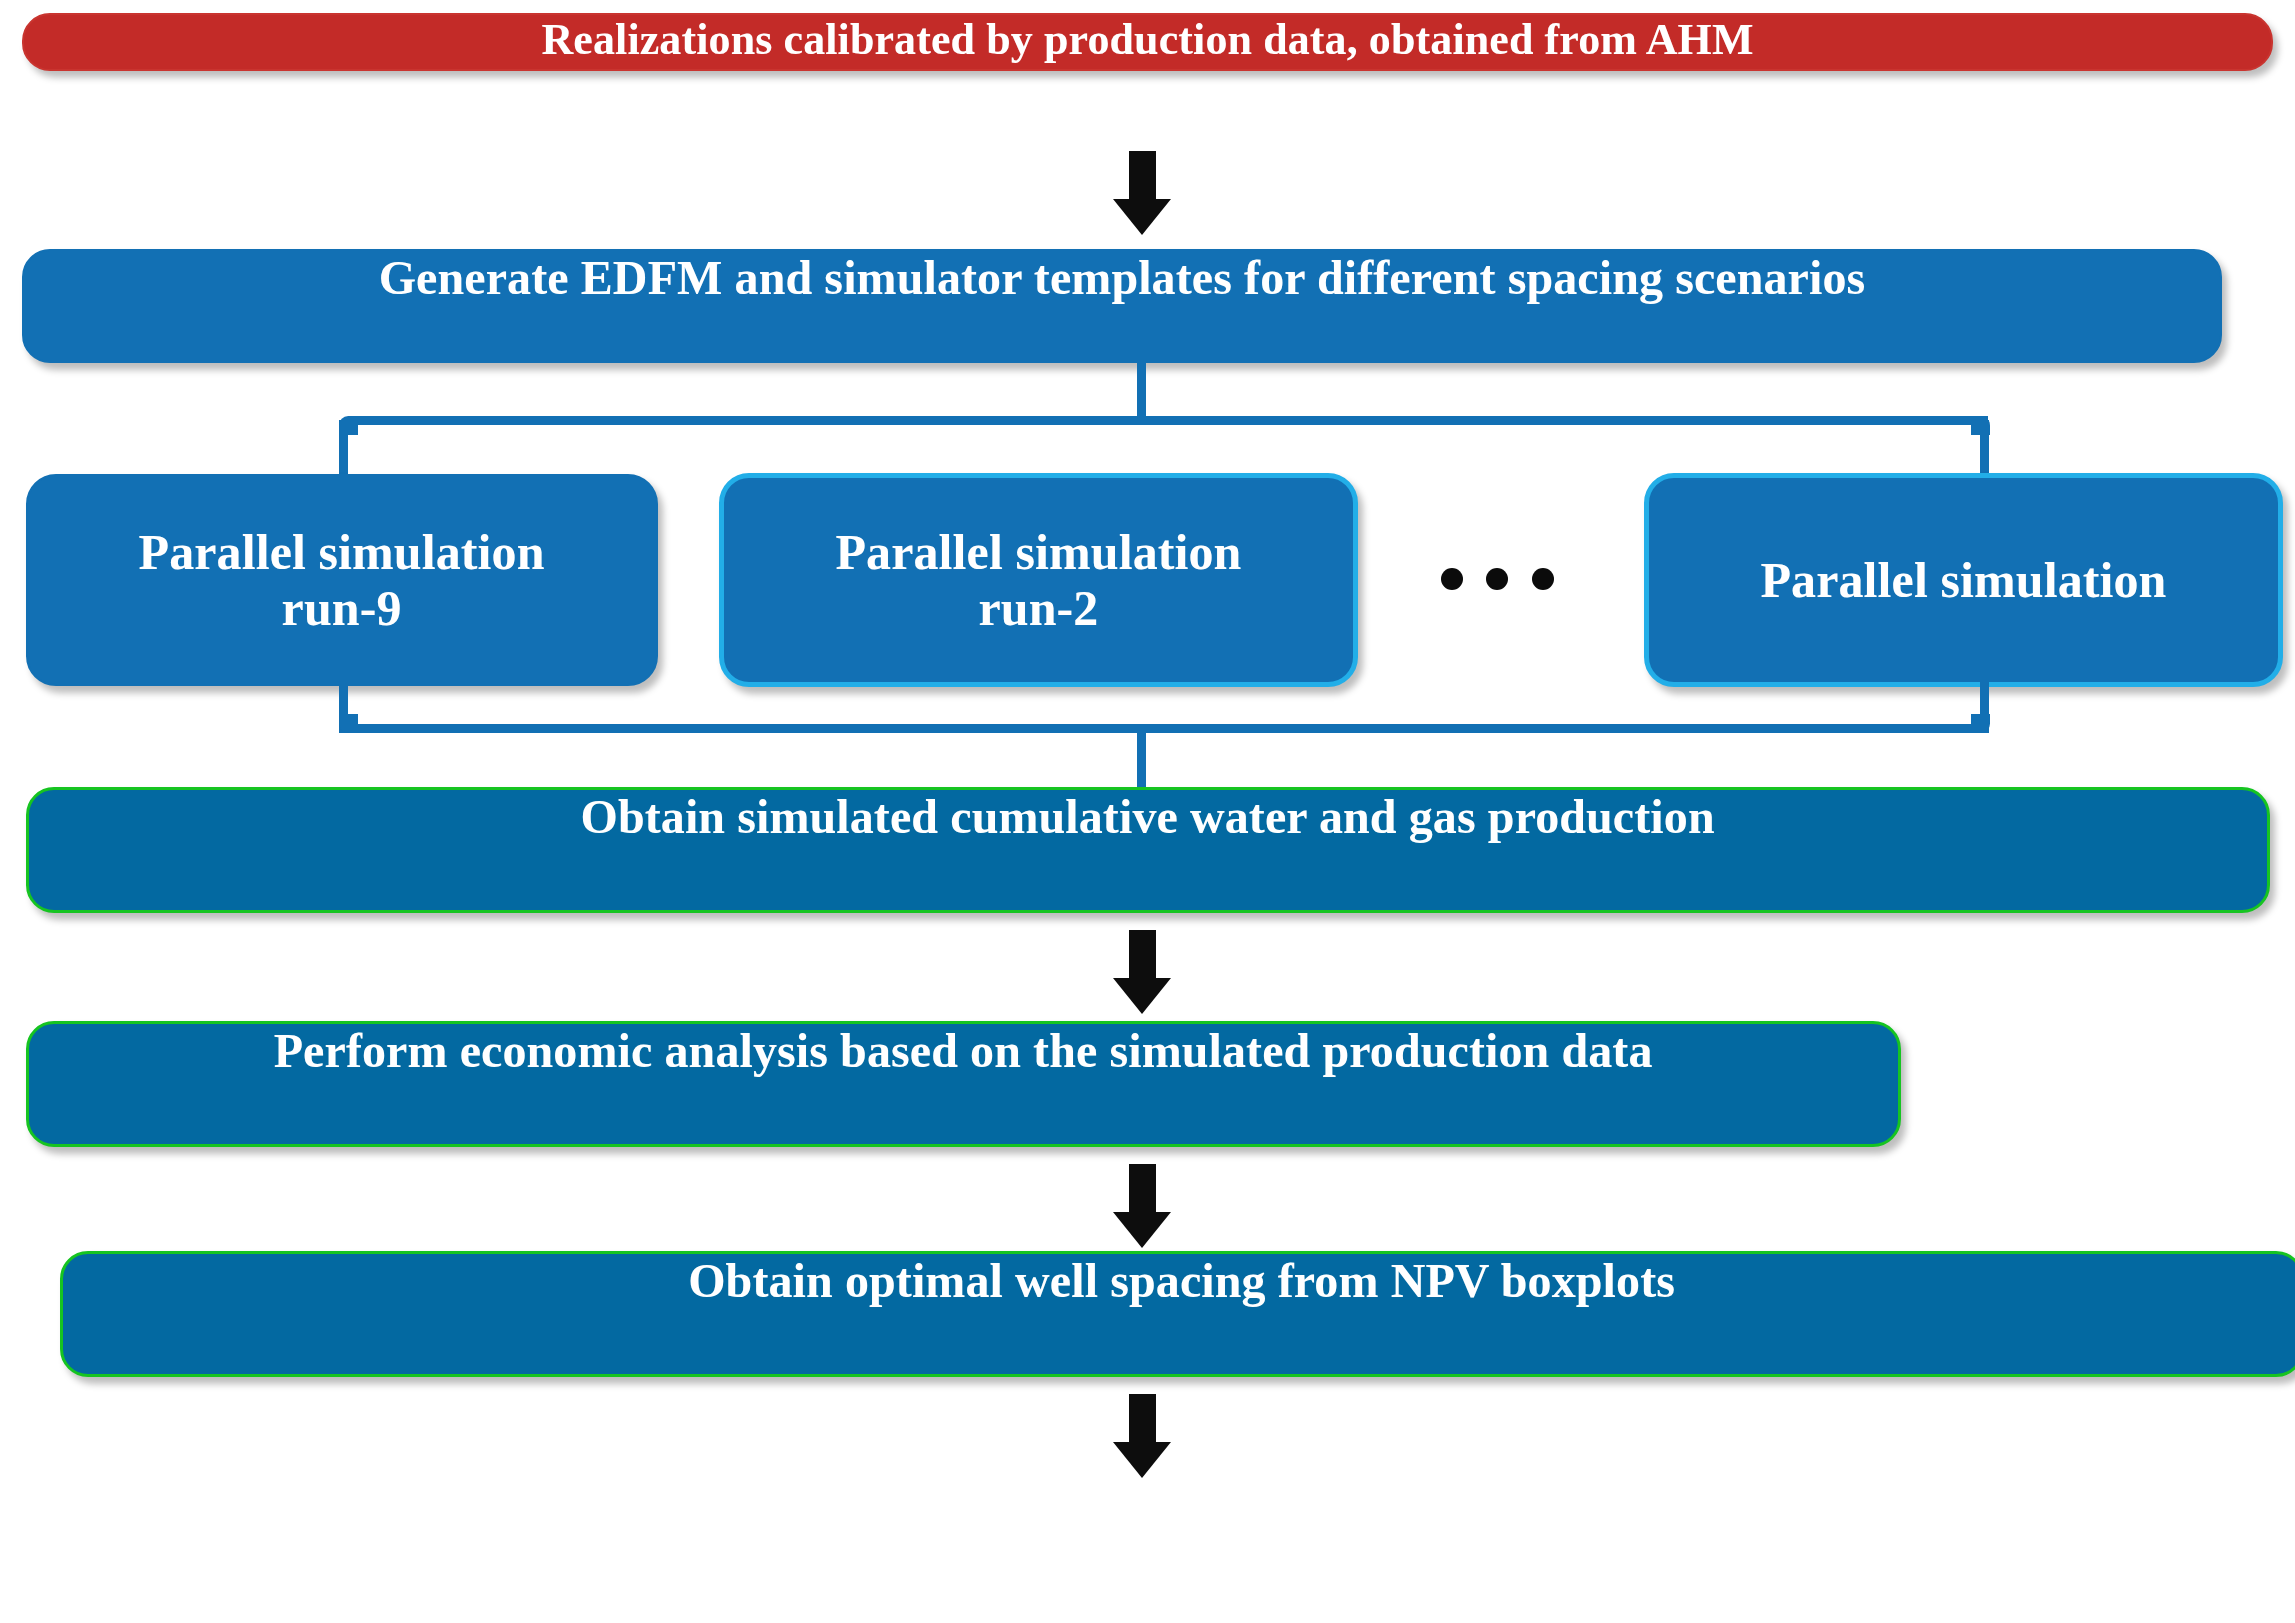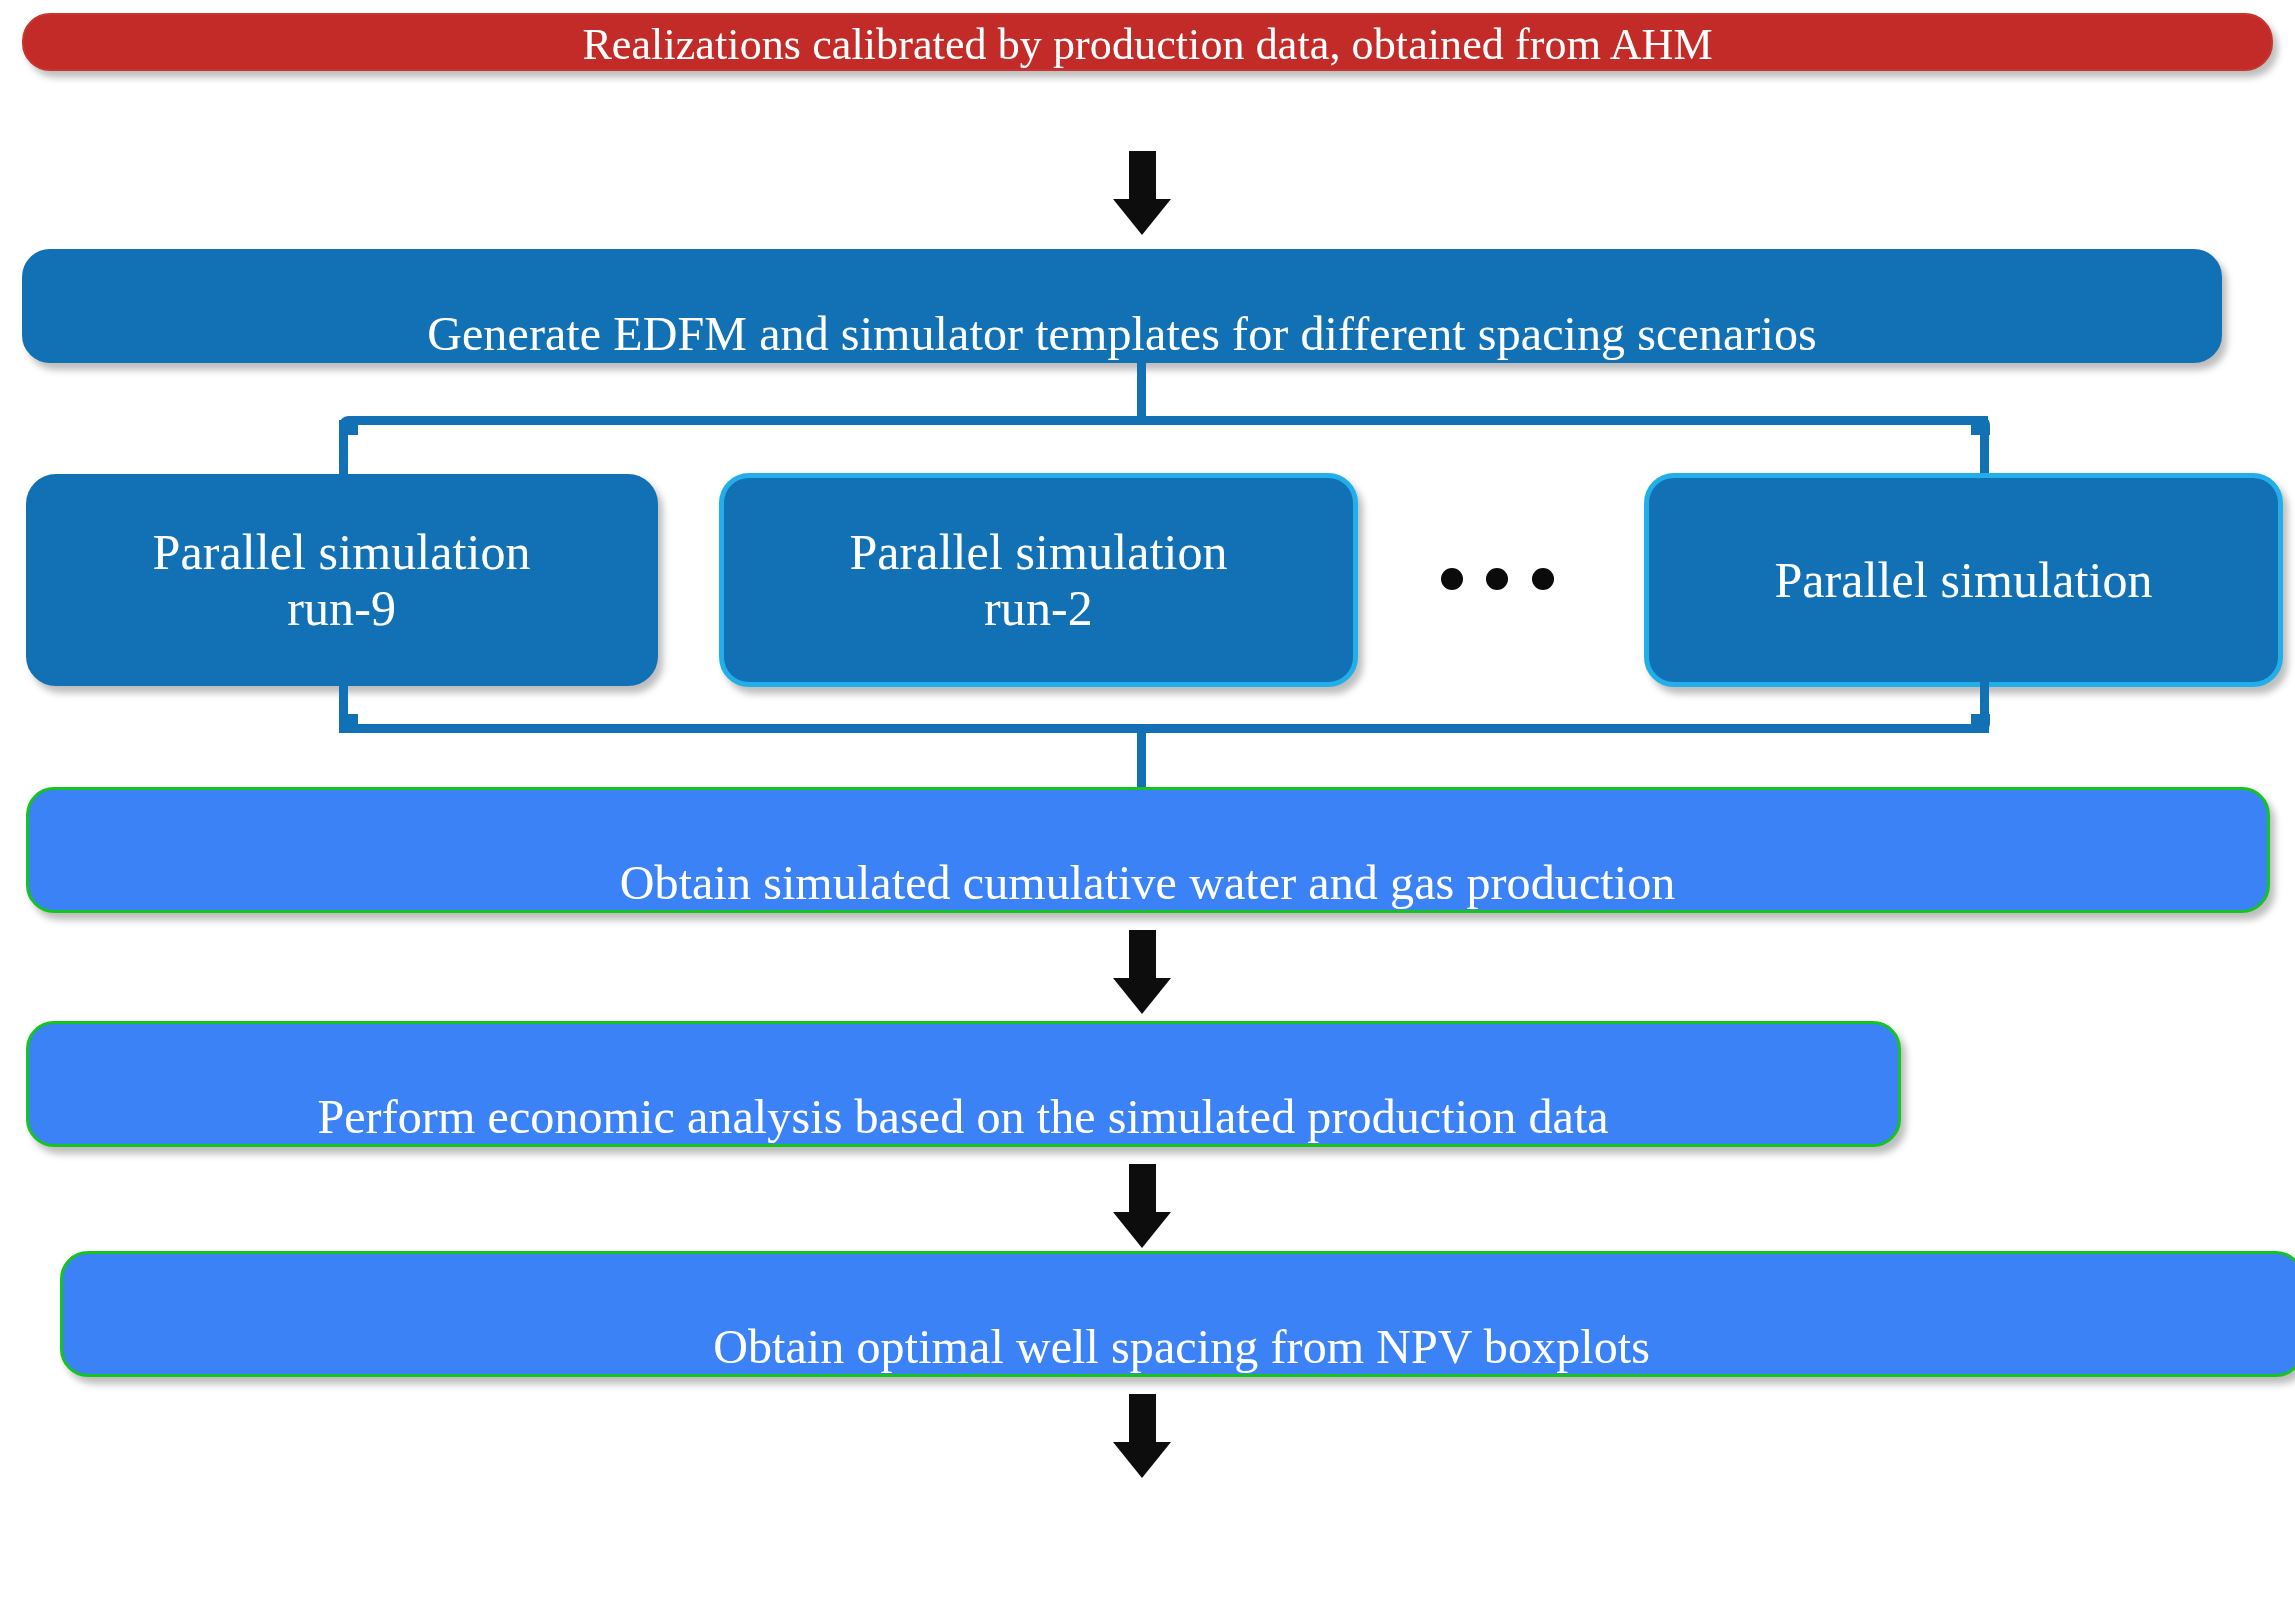--- a/index.html
+++ b/index.html
@@ -16,37 +16,38 @@
     height: 1623px;
     background: #ffffff;
     overflow: hidden;
   }
 
   
   .box {
     position: absolute;
     box-sizing: border-box;
     display: flex;
-    align-items: flex-end;
+    align-items: flex-start;
     justify-content: center;
     text-align: center;
     color: #ffffff;
     line-height: 1.12;
     border-radius: 25.6px;
     box-shadow: 5px 6.4px 7.8px rgba(0,0,0,0.26);
     padding: 0 20px;
     letter-spacing: 0.1px;
+    font-weight: bold;
   }
 
   .box.red {
     background: #C32B28;
     border: 2.1px solid #C9342F;
   }
   .box.green {
-    background: #3b82f6;
+    background: #0369a1;
     border: 3.6px solid #16C421;
   }
   .box.blue-outline {
     background: #1270B4;
     border: 5px solid #22AEE8;
   }
   .box.blue-plain {
     background: #1270B4;
     border: 2.1px solid #1270B4;
   }

